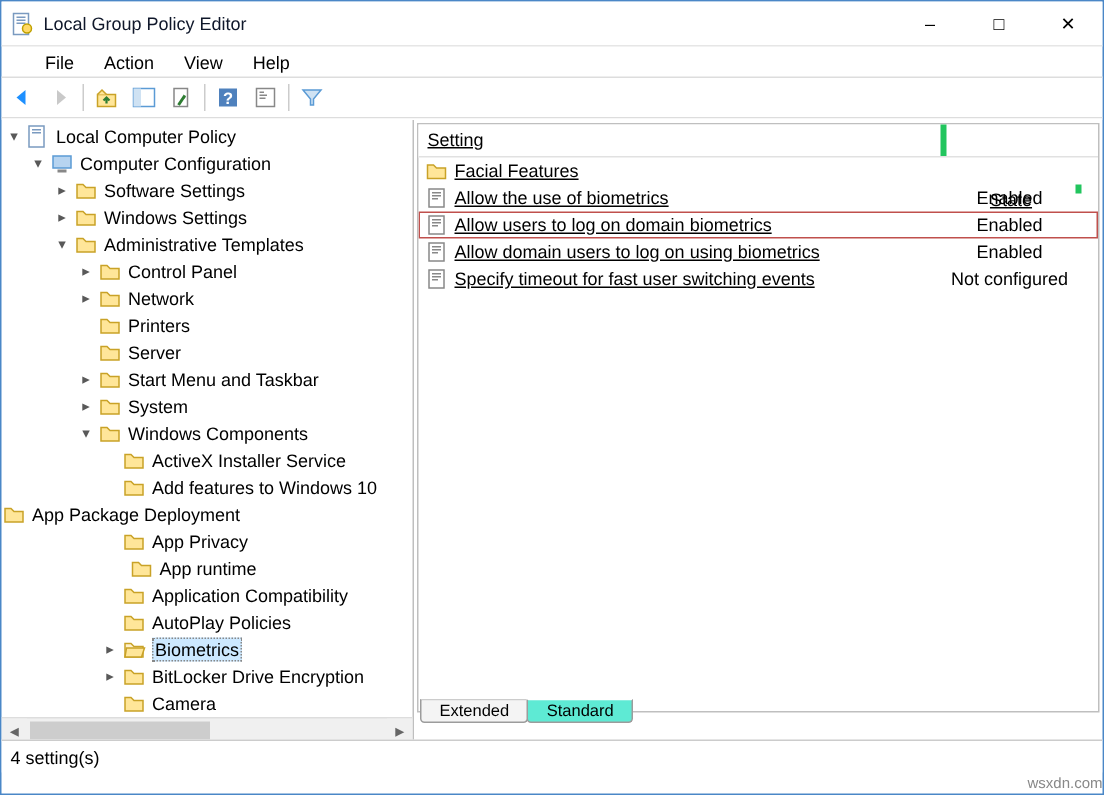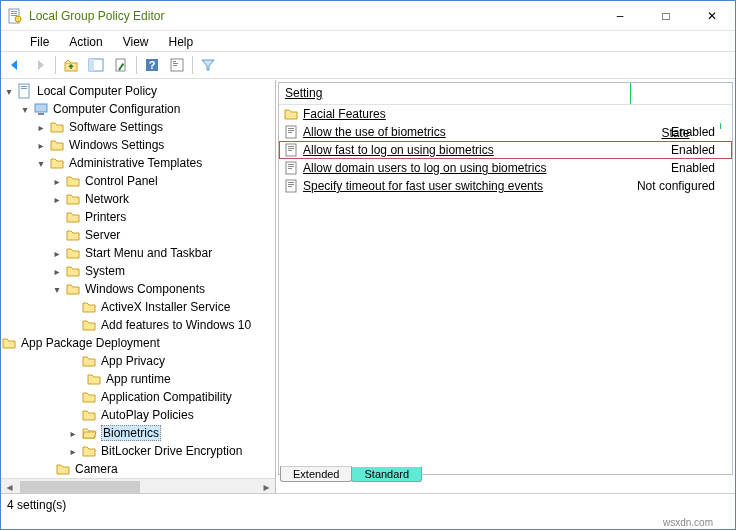--- a/index.html
+++ b/index.html
@@ -16,21 +16,21 @@
     
     .titlebar {
       height: 30px;
       display: flex;
       align-items: center;
       padding-left: 6px;
       background: #fff;
       border-bottom: 1px solid #e6e6e6;
     }
     .titlebar .app-icon { width: 16px; height: 16px; margin-right: 6px; }
-    .titlebar .title { flex: 1; color: #4d7c0f; }
+    .titlebar .title { flex: 1; color: #0f172a; }
     .win-controls { display: flex; height: 100%; }
     .win-btn {
       width: 46px; height: 100%;
       display: flex; align-items: center; justify-content: center;
       color: #000; font-family: "Segoe UI Symbol", sans-serif;
     }
     
     .menubar { height: 20px; display: flex; align-items: flex-end; padding: 0 4px; margin-left: 17px; }
     .menubar span { padding: 2px 12px 2px 8px; }
     
@@ -75,31 +75,31 @@
     }
     .hscrollbar .arrow { width: 17px; display:flex;align-items:center;justify-content:center;color:#666;background:#f0f0f0;}
     .hscrollbar .thumb { width: 120px; background: #cdcdcd; margin: 2px; border-radius: 0; }
     .hscrollbar .track { flex:1; }
     
     .list-pane { flex: 1; display: flex; flex-direction: column; position: relative; }
     .list-header {
       display: flex; height: 22px; background: #fff; border-bottom: 1px solid #e1e1e1;
     }
     .list-header .col {
-      padding: 3px 6px; border-right: 1px solid #22c55e; text-decoration: underline;
+      padding: 3px 6px; border-right: 4px solid #22c55e; text-decoration: underline;
     }
     .col-setting { width: 352px; }
     .col-state { width: 90px; text-align: center; margin-top: 40px; }
     .list-body { flex: 1; overflow: auto; }
     .list-row {
       display: flex; align-items: center; height: 18px;
     }
     .list-row.highlight { outline: 1.5px solid #c0504d; outline-offset: -1px; }
     .list-row .cell-setting { width: 352px; display: flex; align-items: center; padding-left: 4px; text-decoration: underline; }
-    .list-row .cell-state { width: 90px; text-align: right; padding-right: 6px; }
+    .list-row .cell-state { width: 90px; text-align: center; padding-right: 6px; }
     .setting-icon { margin-right: 4px; flex-shrink: 0; }
     
     .tabs {
       position: absolute; left: 4px; bottom: 13px; display: flex;
     }
     .tab {
       border: 1px solid #9c9c9c; border-top: 1px solid #ccc;
       padding: 1px 12px; background: #fff; font-size: 11px;
       border-bottom-left-radius: 3px; border-bottom-right-radius: 3px;
       margin-right: -1px;
@@ -107,21 +107,21 @@
     .tab.inactive { background: #f4f4f4; }
     .tab.active { background: #5eead4; border-top-color: #fff; }
     .list-wrap { border: 1px solid #bfbfbf; margin: 2px 2px 20px 2px; flex: 1; display:flex;flex-direction:column;}
     
     .statusbar {
       height: 22px; border-top: 1px solid #ccc; display: flex; align-items: center;
       padding: 0 6px; font-size: 12px; position: absolute; left:0; right:0; bottom: 14px;
       background: #fff;
     }
     .watermark {
-      position: absolute; right: 22px; bottom: 1px; font-size: 10px; color: #888;
+      position: absolute; right: 0; bottom: 1px; font-size: 10px; color: #888;
     }
   </style>
 </head>
 <body>
 
 <div class="titlebar">
   <svg class="app-icon" viewBox="0 0 16 16">
       <rect x="2" y="1" width="10" height="14" fill="#fff" stroke="#7a9ac0"></rect>
       <rect x="4" y="3" width="6" height="1" fill="#7a9ac0"></rect>
       <rect x="4" y="5" width="6" height="1" fill="#7a9ac0"></rect>
@@ -338,21 +338,21 @@
           </svg>
         <span class="label">Biometrics</span>
       </div>
       <div class="tree-row" style="padding-left:66px">
         <span class="toggle">▸</span>
         <svg class="folder-icon" width="16" height="16" viewBox="0 0 16 16">
             <path d="M2 4 L6 4 L8 6 L14 6 L14 13 L2 13 Z" fill="#ffe699" stroke="#c9a227"></path>
           </svg>
         <span class="label">BitLocker Drive Encryption</span>
       </div>
-      <div class="tree-row" style="padding-left:54px">
+      <div class="tree-row" style="padding-left:80px">
         <svg class="folder-icon" width="16" height="16" viewBox="0 0 16 16">
             <path d="M2 4 L6 4 L8 6 L14 6 L14 13 L2 13 Z" fill="#ffe699" stroke="#c9a227"></path>
           </svg>
         <span class="label">Camera</span>
       </div>
     </div>
     <div class="hscrollbar">
       <div class="arrow">◂</div>
       <div class="thumb"></div>
       <div class="track"></div>
@@ -389,21 +389,21 @@
         <div class="cell-state">Enabled</div>
       </div>
       <div class="list-row highlight">
         <div class="cell-setting">
           <svg class="setting-icon" width="16" height="16" viewBox="0 0 16 16">
                 <rect x="3" y="2" width="10" height="12" fill="#fff" stroke="#888"></rect>
                 <rect x="5" y="4" width="6" height="1" fill="#888"></rect>
                 <rect x="5" y="6" width="6" height="1" fill="#888"></rect>
                 <rect x="5" y="8" width="4" height="1" fill="#888"></rect>
               </svg>
-          <span>Allow fast to log on using biometrics</span>
+          <span>Allow users to log on domain biometrics</span>
         </div>
         <div class="cell-state">Enabled</div>
       </div>
       <div class="list-row">
         <div class="cell-setting">
           <svg class="setting-icon" width="16" height="16" viewBox="0 0 16 16">
                 <rect x="3" y="2" width="10" height="12" fill="#fff" stroke="#888"></rect>
                 <rect x="5" y="4" width="6" height="1" fill="#888"></rect>
                 <rect x="5" y="6" width="6" height="1" fill="#888"></rect>
                 <rect x="5" y="8" width="4" height="1" fill="#888"></rect>

